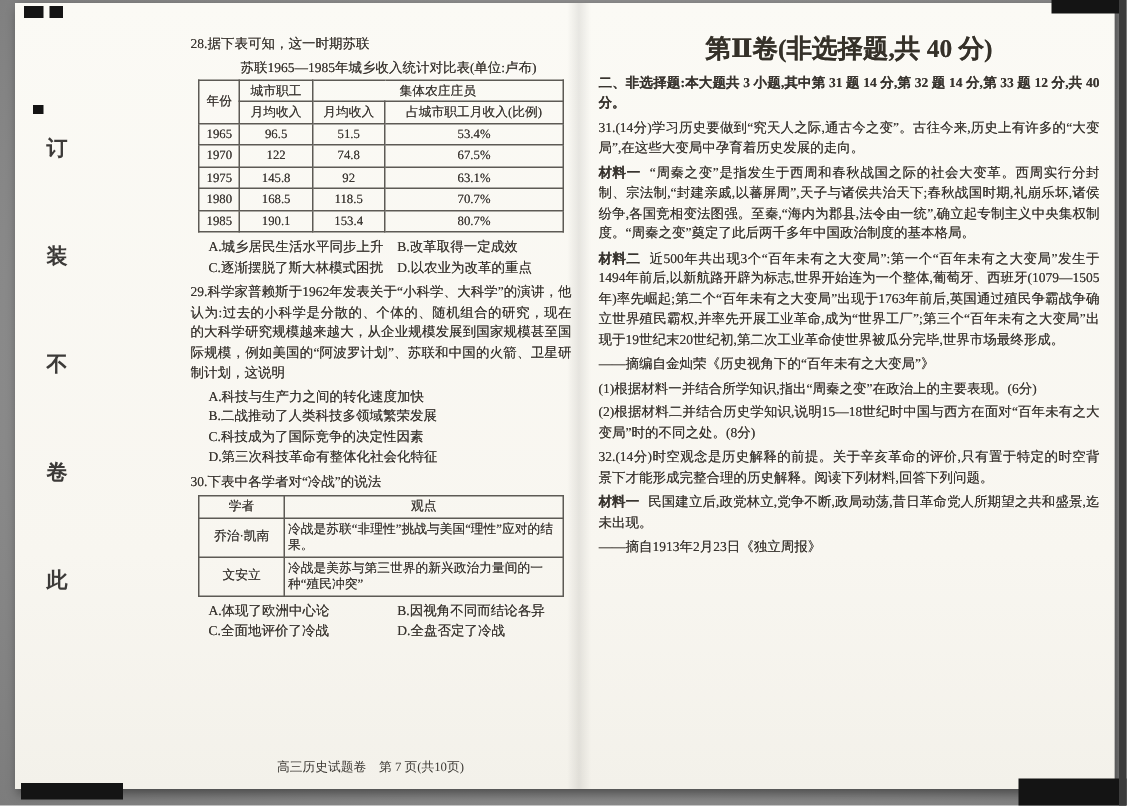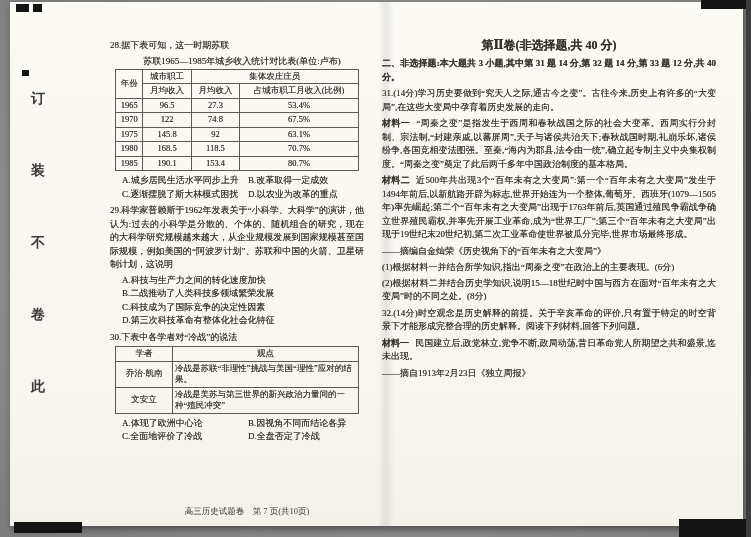--- a/index.html
+++ b/index.html
@@ -17,34 +17,34 @@
     position:absolute;left:368px;top:0;width:16px;height:100%;
     background:linear-gradient(90deg,rgba(0,0,0,0),rgba(0,0,0,.08),rgba(0,0,0,0));
   }
   .mark{position:absolute;background:#141414;}
   .edge-strip-right{position:absolute;right:0;top:0;width:5px;height:100%;background:#3c3c3c;}
   .vchar{
     position:absolute;left:20px;width:16px;text-align:center;
     font-size:14px;font-weight:600;color:#3c3a38;letter-spacing:0;
   }
   .page{
-    position:absolute;top:34px;color:#38342f;font-size:9px;line-height:1.5;
-    text-align:justify;text-shadow:0 0 .3px rgba(70,65,60,.85);overflow:hidden;
+    position:absolute;top:18px;color:#38342f;font-size:9px;line-height:1.5;
+    text-align:justify;text-shadow:0 0 .3px rgba(70,65,60,.85);overflow:hidden;margin-left:17px;
   }
   .page-left{left:100px;width:254px;height:462px;}
   .page-right{left:372px;width:334px;height:462px;}
   .stem{margin:3px 0 2px 0;}
   .tbl-title{margin:2px 0 1px 10px;text-align:center;}
   table.data-table{border-collapse:collapse;margin:1px auto 3px auto;width:96%;font-size:8.5px;color:#3a3632;}
   table.data-table th,table.data-table td{border:1px solid #5d5a55;padding:1px 2px;text-align:center;font-weight:normal;line-height:1.35;}
   table.q30 td.view{text-align:left;}
   .opts{margin:1px 0 3px 12px;}
   .opts.two-col{display:grid;grid-template-columns:1.05fr 1fr;column-gap:4px;}
   .opts.one-col span{display:block;}
-  .vol-header{margin:0 0 3px 0;text-align:center;font-size:12px;font-weight:bold;color:#353129;}
+  .vol-header{margin:0 0 3px 0;text-align:center;font-size:17px;font-weight:bold;color:#353129;}
   .section-intro{margin:2px 0;font-weight:bold;}
   .material{margin:3px 0;}
   .mlabel{font-weight:bold;margin-right:6px;}
   .source{margin:1px 8px 3px 0;text-align:left;}
   .subq{margin:2px 0;}
   .footer{position:absolute;top:504px;font-size:8.5px;color:#3c3934;text-align:center;}
   .footer-left{left:120px;width:234px;}
   .footer-right{left:420px;width:270px;}
 </style>
 </head>
@@ -73,21 +73,21 @@
         <tr>
           <th>月均收入</th>
           <th>月均收入</th>
           <th>占城市职工月收入(比例)</th>
         </tr>
       </thead>
       <tbody>
         <tr>
           <td>1965</td>
             <td>96.5</td>
-            <td>27.3</td>
+            <td>51.5</td>
             <td>53.4%</td>
         </tr>
         <tr>
           <td>1970</td>
             <td>122</td>
             <td>74.8</td>
             <td>67.5%</td>
         </tr>
         <tr>
           <td>1975</td>

